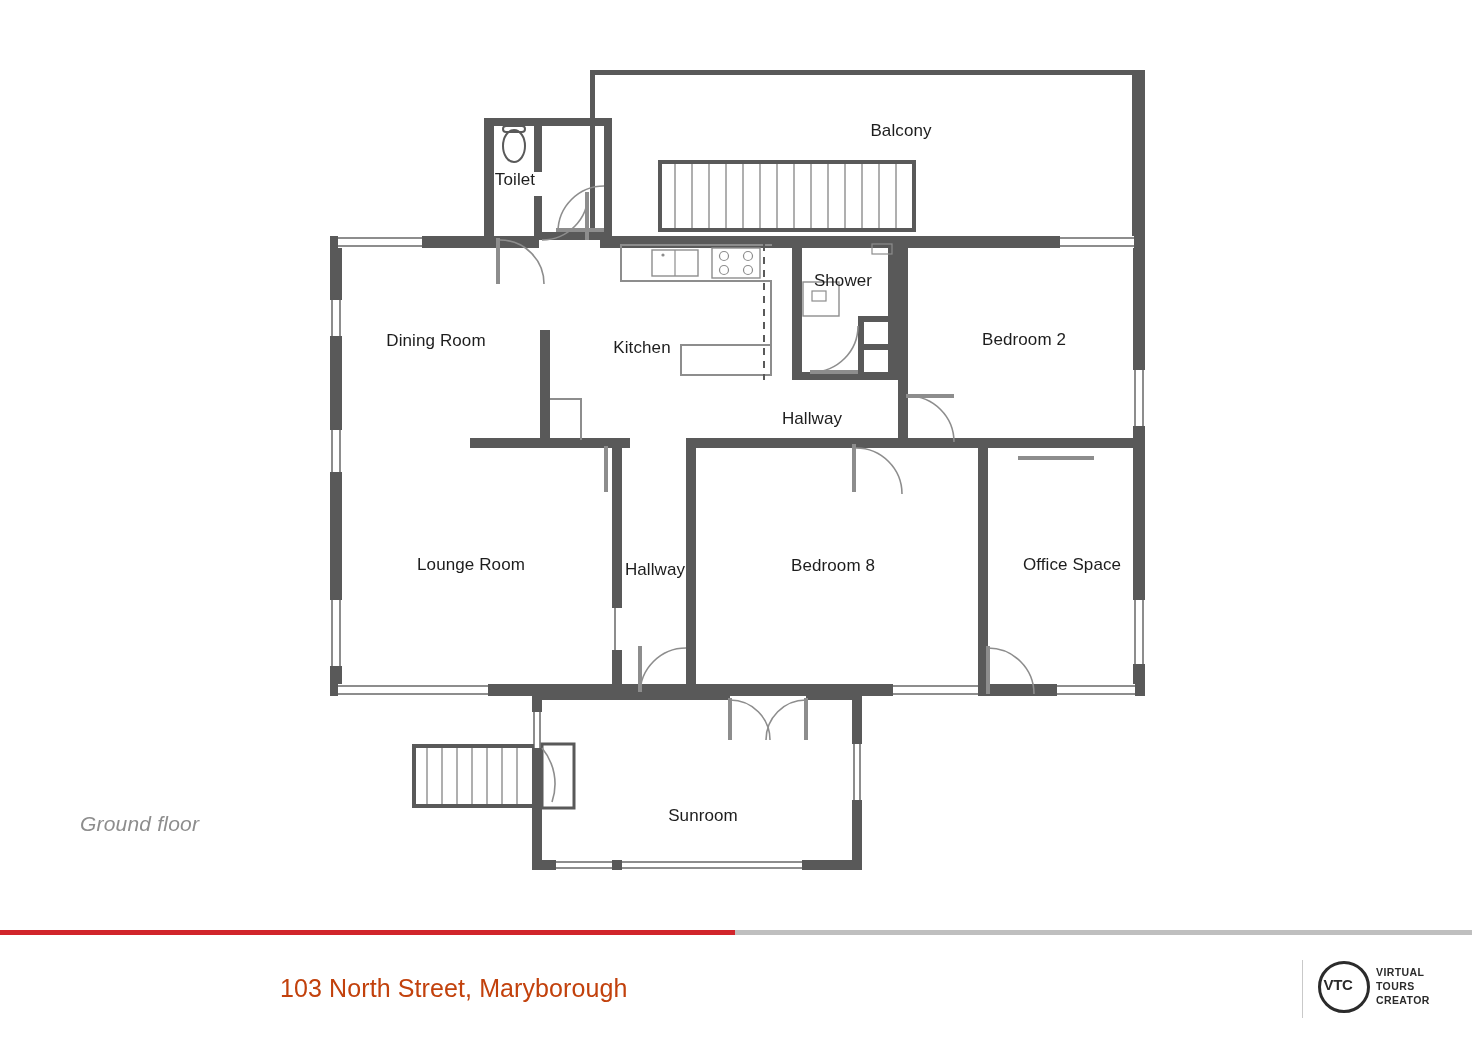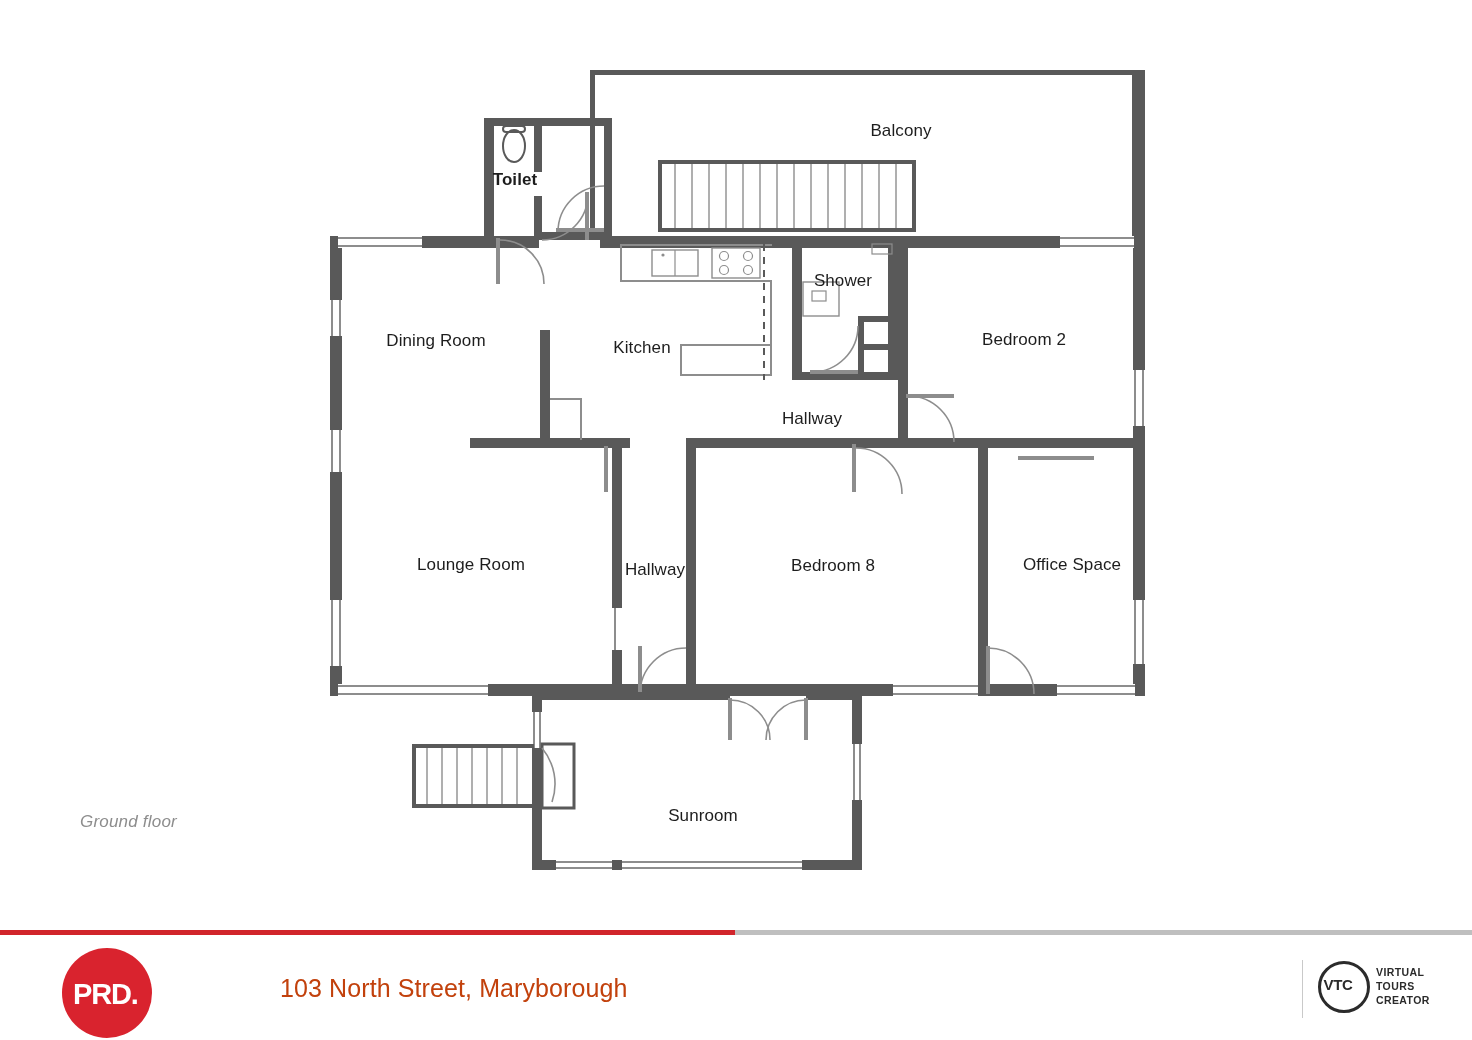--- a/index.html
+++ b/index.html
@@ -29,21 +29,21 @@
     color: #1d1d1d;
     white-space: nowrap;
     transform: translate(-50%, -50%);
     letter-spacing: 0.1px;
   }
 
   #floor-caption {
     position: absolute;
     left: 80px;
     top: 812px;
-    font-size: 17px;
+    font-size: 21px;
     font-style: italic;
     color: #8d8d8d;
     letter-spacing: 0.2px;
   }
 
   
   #footer {
     position: absolute;
     left: 0;
     top: 930px;
@@ -350,42 +350,38 @@
 
       <rect x="542" y="744" width="32" height="64" fill="#ffffff" stroke="#595959" stroke-width="3"></rect>
       <path d="M 542 748 A 56 56 0 0 1 552 802" fill="none" stroke="#8d8d8d" stroke-width="1.6"></path>
 
       <rect x="535" y="236" width="4" height="12" fill="#595959"></rect>
     </g>
   </svg>
 
   
   <div class="room-label" style="left:901px;  top:131px;">Balcony</div>
-  <div class="room-label" style="left:515px;  top:180px;font-weight:bold;">Toilet</div>
+  <div class="room-label" style="left:515px;  top:180px;">Toilet</div>
   <div class="room-label" style="left:843px;  top:281px;">Shower</div>
   <div class="room-label" style="left:642px;  top:323px;margin-top:25px;">Kitchen</div>
   <div class="room-label" style="left:436px;  top:341px;">Dining Room</div>
   <div class="room-label" style="left:1024px; top:340px;">Bedroom 2</div>
   <div class="room-label" style="left:812px;  top:419px;">Hallway</div>
   <div class="room-label" style="left:471px;  top:565px;">Lounge Room</div>
   <div class="room-label" style="left:655px;  top:570px;">Hallway</div>
   <div class="room-label" style="left:833px;  top:566px;">Bedroom 8</div>
   <div class="room-label" style="left:1072px; top:565px;">Office Space</div>
   <div class="room-label" style="left:703px;  top:784px;margin-top:32px;">Sunroom</div>
 
   <div id="floor-caption">Ground floor</div>
 </div>
 
 <div id="footer">
   <div id="footer-rule"></div>
 
-  <div id="prd-logo">
-    <div id="prd-circle"></div>
-    <div id="prd-text">PRD.</div>
-  </div>
 
   <div id="address">103 North Street, Maryborough</div>
 
 
   <div id="vtc-divider"></div>
 
   <div id="vtc">
     <div id="vtc-ring"></div>
     <div id="vtc-ring-text">VTC</div>
     <div class="vtc-line" id="vtc-l1">VIRTUAL</div>

